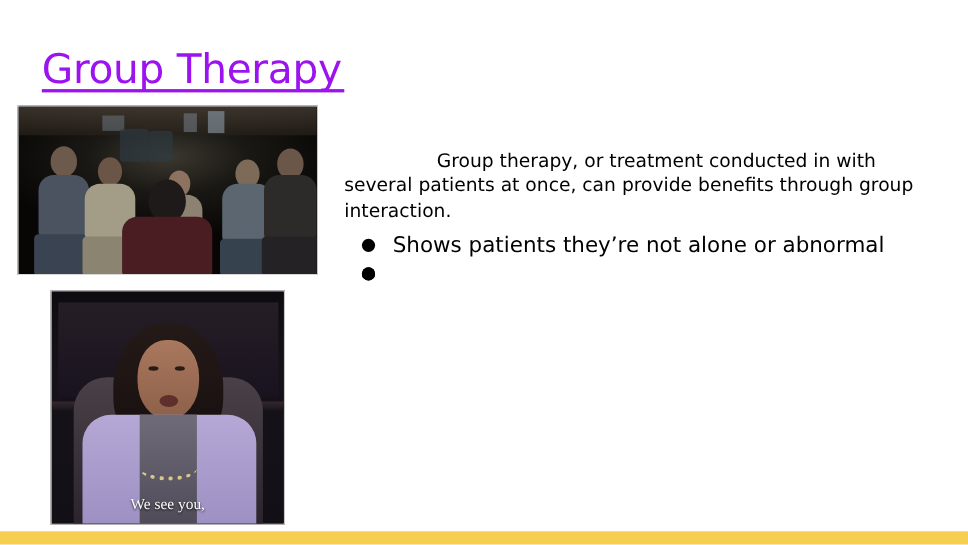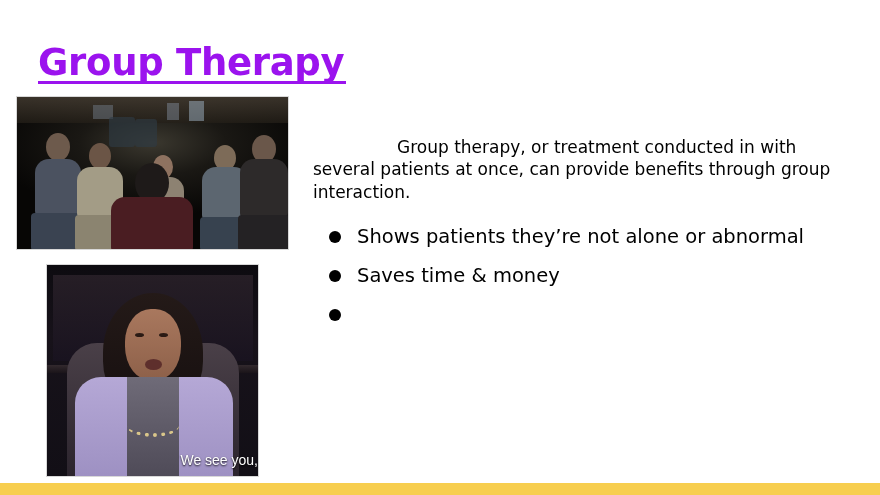--- a/index.html
+++ b/index.html
@@ -20,21 +20,21 @@
     inset: 0;
     background: #ffffff;
   }
 
   
   .slide-title {
     position: absolute;
     left: 38px;
     top: 44px;
     font-size: 37px;
-    font-weight: bold;
+    font-weight: normal;
     color: #9B13EE;
     letter-spacing: -0.3px;
     line-height: 1.05;
     white-space: nowrap;
   }
   .slide-title .title-underline {
     display: block;
     position: absolute;
     left: 0;
     right: -2px;
@@ -187,24 +187,24 @@
   .still-bg .necklace {
     position: absolute;
     left: 80px; top: 150px; width: 52px; height: 18px;
     border-bottom: 4px dotted #d9c68a;
     border-radius: 0 0 50% 50%;
   }
   .still-caption {
     position: absolute;
     left: 0; right: 0;
     bottom: 8px;
-    text-align: right;
+    text-align: center;
     color: #ffffff;
     font-size: 14px;
-    font-family: Liberation Sans, sans-serif;
+    font-family: Liberation Serif, serif;
     text-shadow: 0 1px 2px rgba(0,0,0,.9);
   }
 
   
   .body-paragraph {
     position: absolute;
     left: 313px;
     top: 119px;
     width: 530px;
     font-size: 17px;
@@ -222,21 +222,20 @@
     margin: 0;
     padding: 0;
   }
   .bullet-list li {
     position: relative;
     padding-left: 32px;
     font-size: 19.5px;
     color: #000000;
     line-height: 1.29;
     margin-bottom: 1px;
-    margin-top: 14px;
   }
   .bullet-list li .dot {
     position: absolute;
     left: 4px;
     top: 7px;
     width: 12px;
     height: 12px;
     background: #000000;
     border-radius: 50%;
   }
@@ -327,21 +326,20 @@
 
   <p class="body-paragraph">Group therapy, or treatment conducted in with several patients at once, can provide benefits through group interaction.</p>
 
   <ul class="bullet-list">
     <li>
       <span class="dot"></span>
       <span>Shows patients they’re not alone or abnormal</span>
     </li>
     <li>
       <span class="dot"></span>
-      <span>Saves time &amp; money</span>
     </li>
     <li>
       <span class="dot"></span>
     </li>
   </ul>
 
   <div class="accent-bar"></div>
 
 </div>
 

